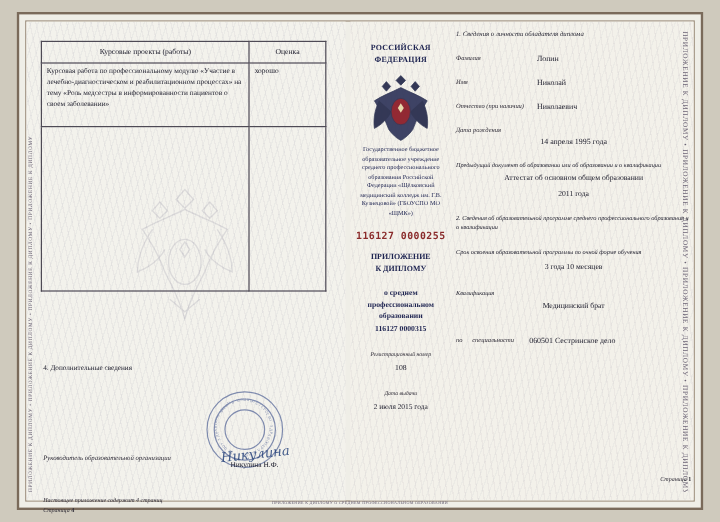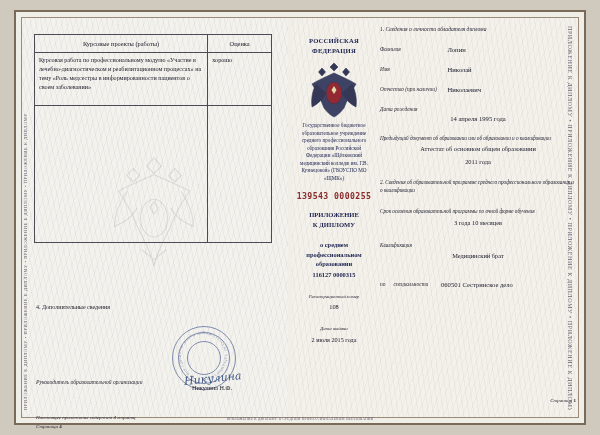--- a/index.html
+++ b/index.html
@@ -268,21 +268,21 @@
           <path d="M26 13 C18 17 10 20 4 24 C9 32 13 40 16 48 C19 52 22 55 26 57 C30 55 33 52 36 48 C39 40 43 32 48 24 C42 20 34 17 26 13 Z" fill="#353a5e"></path>
           <path d="M8 24 C4 32 3 40 4 47 C10 44 15 39 18 33" fill="#2a2f4f"></path>
           <path d="M44 24 C48 32 49 40 48 47 C42 44 37 39 34 33" fill="#2a2f4f"></path>
         </g>
         <ellipse cx="26" cy="33" rx="8" ry="11" fill="#8d1f2a" stroke="#2a2f4f" stroke-width=".6"></ellipse>
         <path d="M26 26 l2.5 4 -2.5 4 -2.5-4z" fill="#e6d9a8"></path>
       </svg>
     </div>
 
     <div class="org">Государственное бюджетное образовательное учреждение среднего профессионального образования Российской Федерации «Щёлковский медицинский колледж им. Г.В. Кузнецовой» (ГБОУСПО МО «ЩМК»)</div>
-    <div class="serial">139543  0000255</div>
+    <div class="serial">116127  0000255</div>
 
     <div class="prilozh">ПРИЛОЖЕНИЕ</div>
     <div class="prilozh" style="margin-top:0">К ДИПЛОМУ</div>
 
     <div class="level">о среднем</div>
     <div class="level" style="margin-top:0">профессиональном</div>
     <div class="level" style="margin-top:0">образовании</div>
     <div class="dipnum">116127 0000315</div>
 
     <div class="reglabel">Регистрационный номер</div>

